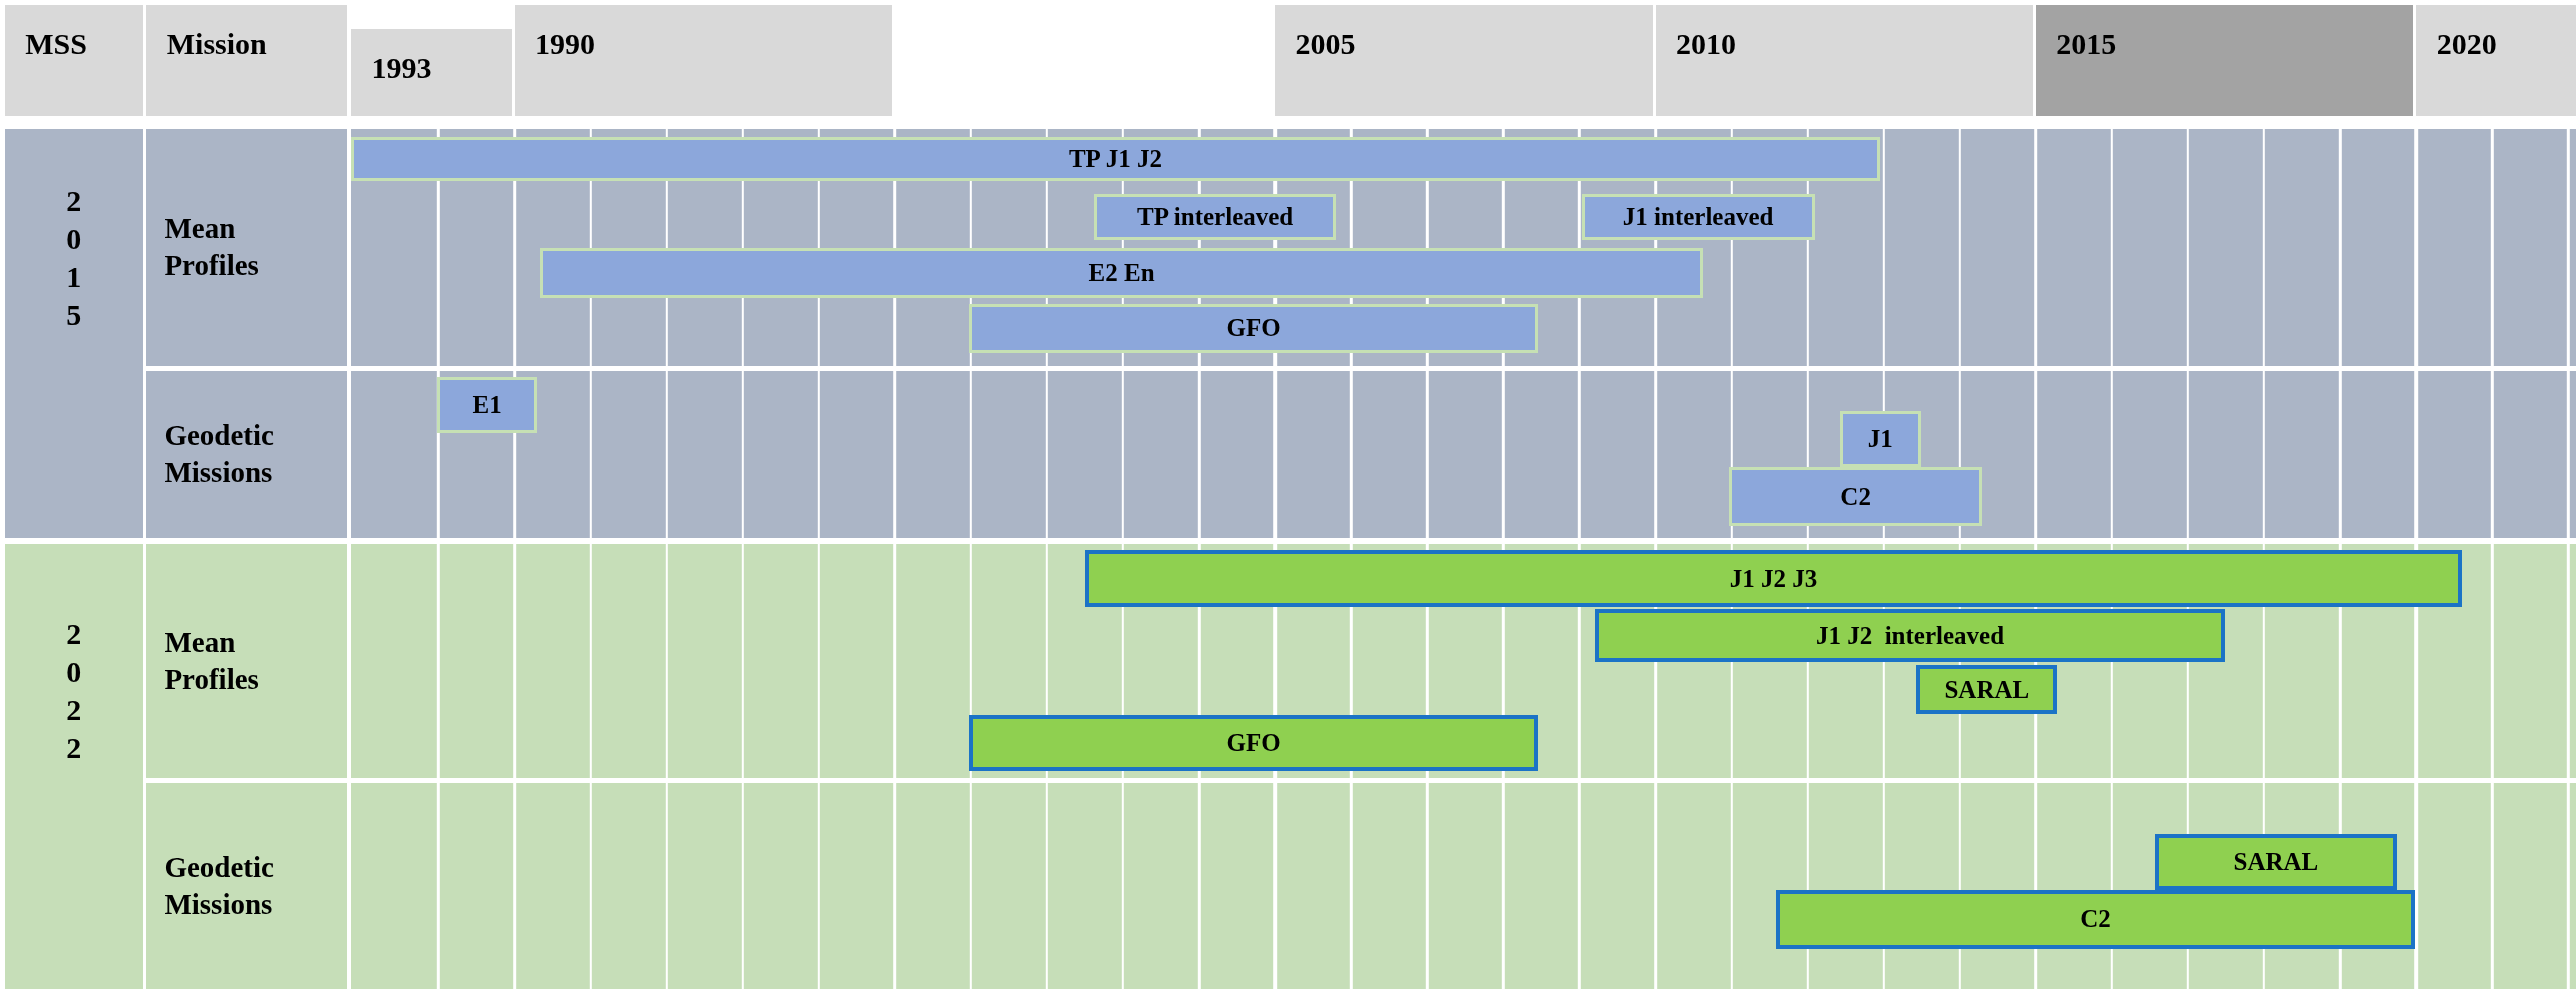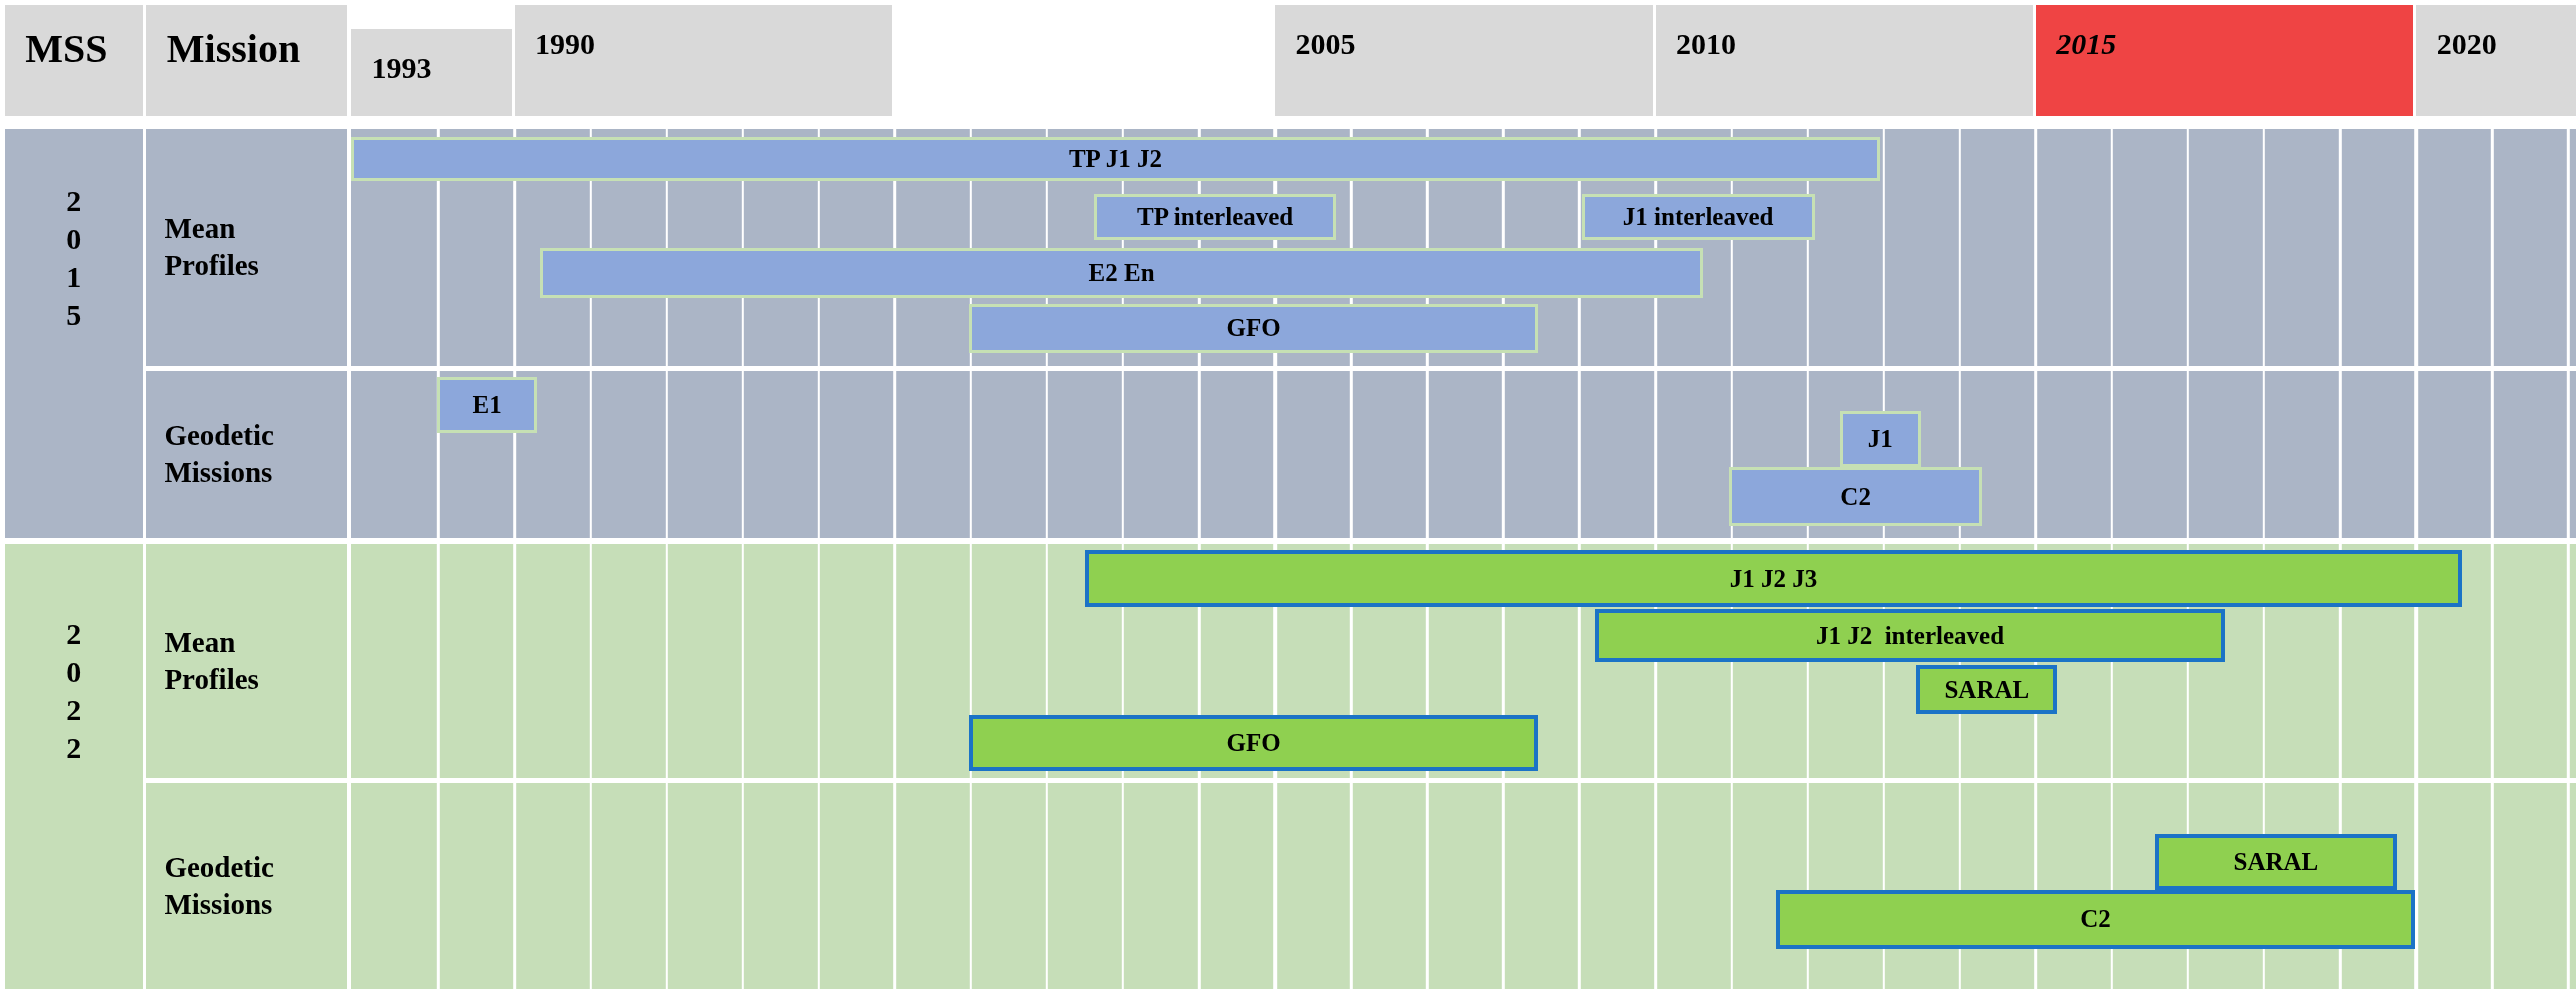--- a/index.html
+++ b/index.html
@@ -20,21 +20,21 @@
     display: grid;
     grid-template-columns: 138px 201px 2225px;
     column-gap: 3.6px;
     height: 111px;
     margin-bottom: 13.2px;
   }
   .cell { box-sizing: border-box; }
   .hdr {
     background: #d9d9d9;
     padding: 24px 0 0 20.4px;
-    font-size: 40px;
+    font-size: 30px;
     line-height: 1;
   }
   .timeline-hdr { position: relative; background: #ffffff; }
   .year-cell {
     position: absolute; top: 0; bottom: 0;
     background: #d9d9d9;
     box-sizing: border-box;
     padding: 24px 0 0 20.4px;
     font-size: 30px; line-height: 1;
   }
@@ -92,21 +92,21 @@
         <span>MSS</span>
       </div>
       <div class="cell hdr" style="background: rgb(217, 217, 217);">
         <span>Mission</span>
       </div>
       <div class="cell timeline-hdr" id="timeline-header">
           <div class="year-cell gap-right" style="left: 0%; width: 7.35%; background: rgb(217, 217, 217); margin-top: 24px;"><span>1993</span></div>
           <div class="year-cell gap-right" style="left: 7.35%; width: 17.094%; background: rgb(217, 217, 217);"><span>1990</span></div>
           <div class="year-cell gap-right" style="left: 41.538%; width: 17.094%; background: rgb(217, 217, 217);"><span>2005</span></div>
           <div class="year-cell gap-right" style="left: 58.632%; width: 17.094%; background: rgb(217, 217, 217);"><span>2010</span></div>
-          <div class="year-cell gap-right" style="left: 75.726%; width: 17.094%; background: #ef4444; font-style: italic;"><span>2015</span></div>
+          <div class="year-cell gap-right" style="left: 75.726%; width: 17.094%; background: #a3a3a3;"><span>2015</span></div>
           <div class="year-cell" style="left: 92.821%; width: 7.179%; background: rgb(217, 217, 217);"><span>2020</span></div>
         </div>
     </div>
     <div id="sections">
         <div class="section" data-sec="mss-2015">
           <div class="cell mss-cell" style="background: rgb(171, 181, 198);">
             <div class="mss-char">2</div>
             <div class="mss-char">0</div>
             <div class="mss-char">1</div>
             <div class="mss-char">5</div>

